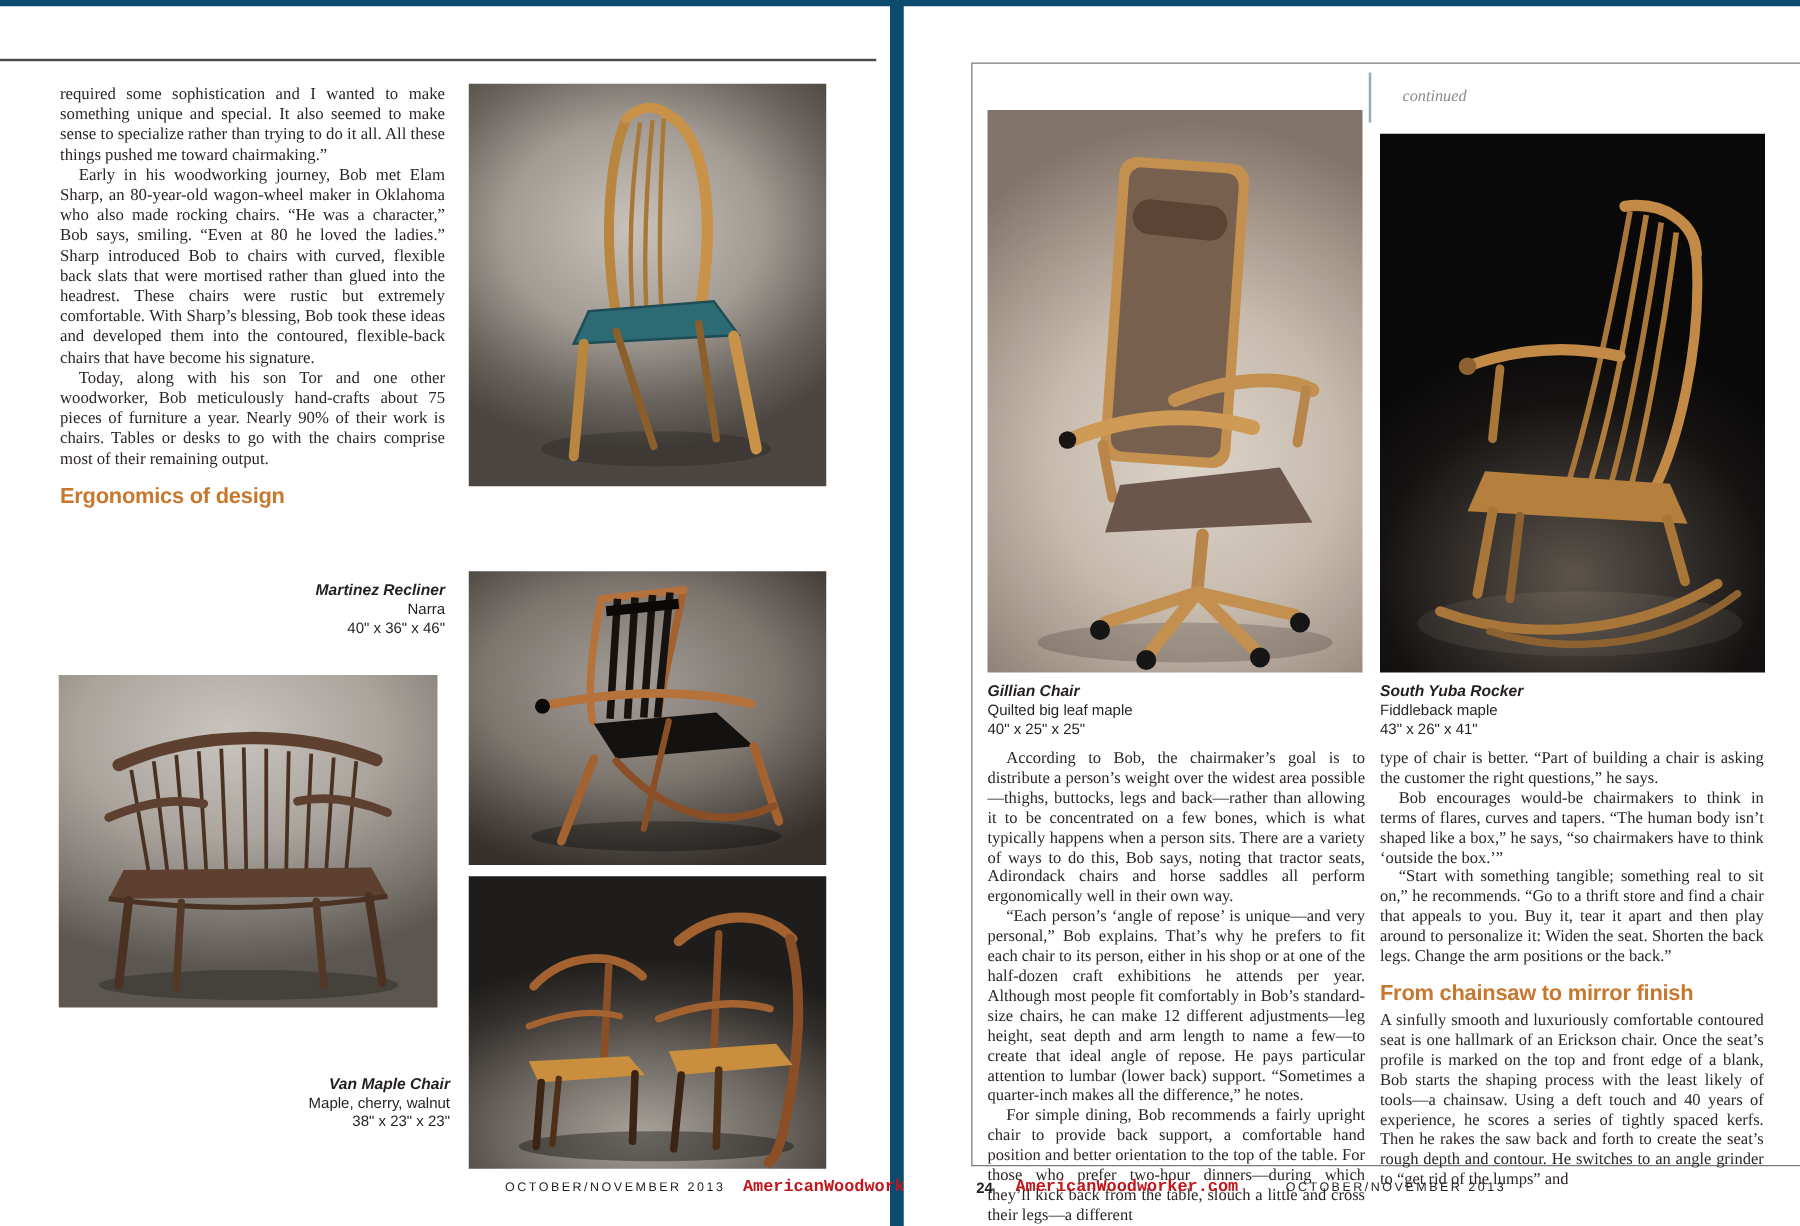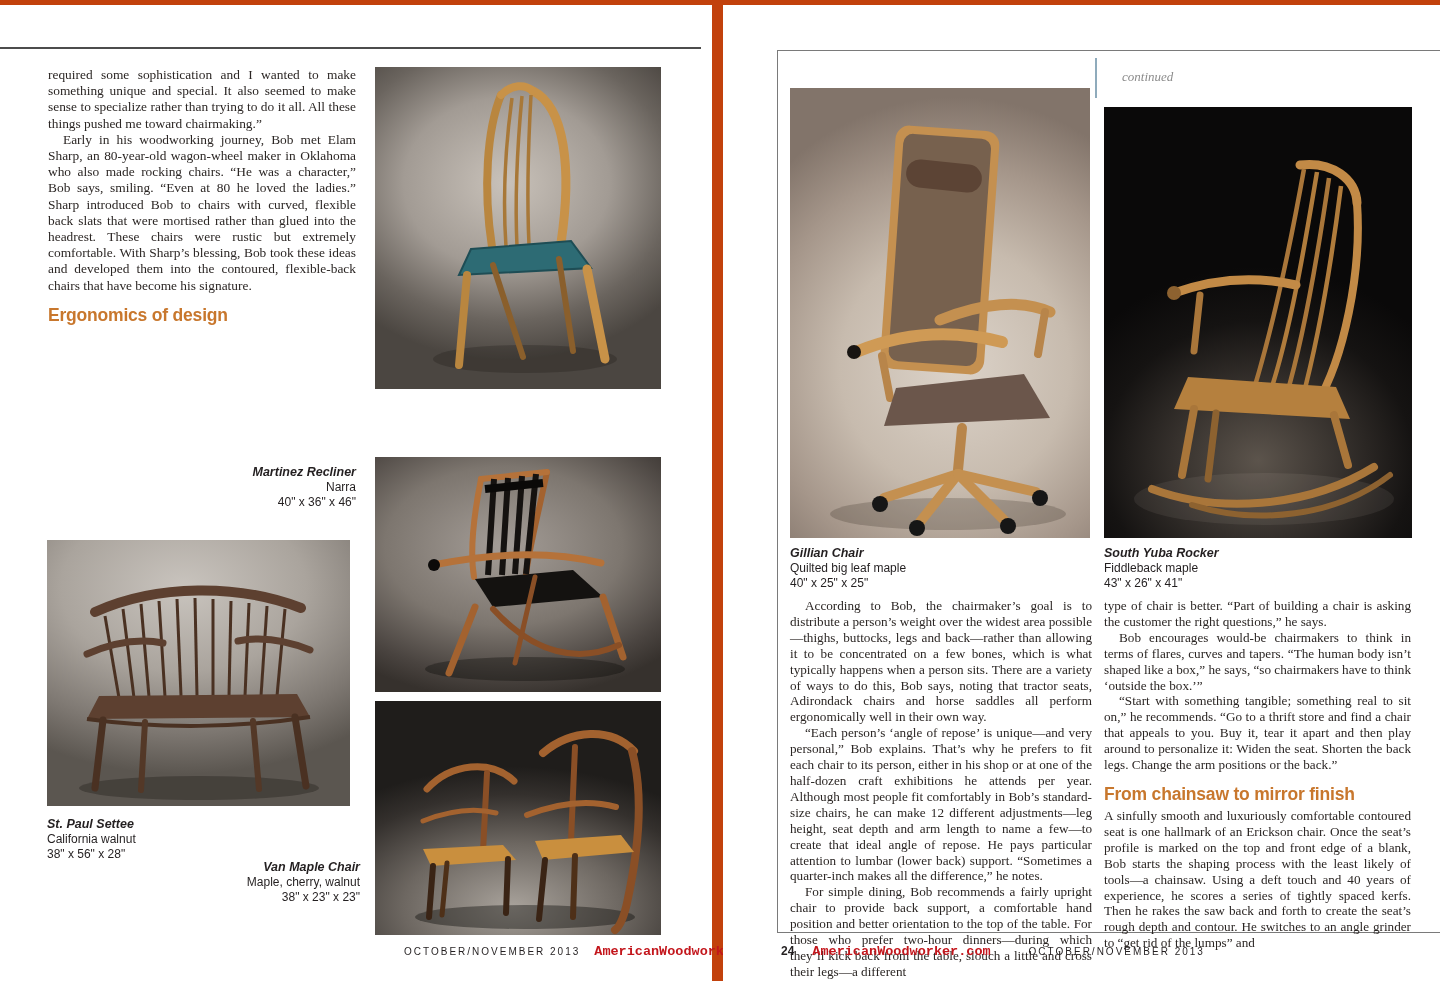--- a/index.html
+++ b/index.html
@@ -1,17 +1,17 @@
 <!DOCTYPE html>
 <html><head>
 <meta charset="utf-8">
 <style>
   html,body{margin:0;padding:0;}
   body{background:#e9eaea;font-family:"Liberation Serif",serif;}
-  .stage{position:relative;width:1440px;height:981px;background:#c2410c;overflow:hidden;}
+  .stage{position:relative;width:1440px;height:981px;background:#0c4a6e;overflow:hidden;}
   .page{position:absolute;top:5px;height:976px;background:#ffffff;}
   .page-left{left:0;width:712px;}
   .page-right{left:723px;width:717px;}
 
   
   .body{margin:0;font-family:"Liberation Serif",serif;font-size:13.4px;line-height:16.2px;
         color:#2b2624;text-align:justify;}
   .indent{text-indent:15px;}
   h2.orange{margin:11px 0 3px 0;font-family:"Liberation Sans",sans-serif;font-weight:bold;
         font-size:17.5px;color:#c8772d;letter-spacing:-0.2px;}
@@ -73,20 +73,21 @@
 <body>
 
 <div class="stage">
 
   <div class="page page-left">
     <div class="rule-top"></div>
 
     <div class="col-left">
       <p class="body">required some sophistication and I wanted to make something unique and special. It also seemed to make sense to specialize rather than trying to do it all. All these things pushed me toward chairmaking.”</p>
       <p class="body indent">Early in his woodworking journey, Bob met Elam Sharp, an 80-year-old wagon-wheel maker in Oklahoma who also made rocking chairs. “He was a character,” Bob says, smiling. “Even at 80 he loved the ladies.” Sharp introduced Bob to chairs with curved, flexible back slats that were mortised rather than glued into the headrest. These chairs were rustic but extremely comfortable. With Sharp’s blessing, Bob took these ideas and developed them into the contoured, flexible-back chairs that have become his signature.</p>
+      <p class="body indent">Today, along with his son Tor and one other woodworker, Bob meticulously hand-crafts about 75 pieces of furniture a year. Nearly 90% of their work is chairs. Tables or desks to go with the chairs comprise most of their remaining output.</p>
       <h2 class="orange">Ergonomics of design</h2>
     </div>
 
     <div class="photo ph-elrod">
       <svg viewBox="0 0 286 322">
         <ellipse cx="150" cy="292" rx="92" ry="14" fill="rgba(30,26,22,0.28)"></ellipse>
         <path d="M126 28 C 112 62 108 122 117 180" stroke="#b9863f" stroke-width="8" fill="none" stroke-linecap="round"></path>
         <path d="M158 24 C 190 40 197 102 186 176" stroke="#c89248" stroke-width="9" fill="none" stroke-linecap="round"></path>
         <path d="M126 28 C 137 17 150 17 158 24" stroke="#c89248" stroke-width="8" fill="none" stroke-linecap="round"></path>
         <path d="M137 31 C 130 82 128 136 131 180" stroke="#a87838" stroke-width="3.5" fill="none"></path>
@@ -165,25 +166,20 @@
         <path d="M40 114 C 70 101 96 99 116 103" stroke="#5d4030" stroke-width="7" fill="none" stroke-linecap="round"></path>
         <path d="M263 110 C 236 99 211 97 191 101" stroke="#5d4030" stroke-width="7" fill="none" stroke-linecap="round"></path>
         <polygon points="52,156 250,154 263,177 40,179" fill="#5d4030"></polygon>
         <path d="M40 179 C 112 189 192 188 263 177" stroke="#4a3122" stroke-width="4" fill="none"></path>
         <path d="M56 180 L 48 248" stroke="#4a3122" stroke-width="7" stroke-linecap="round"></path>
         <path d="M248 177 L 259 246" stroke="#4a3122" stroke-width="7" stroke-linecap="round"></path>
         <path d="M98 182 L 94 250" stroke="#533827" stroke-width="6" stroke-linecap="round"></path>
         <path d="M206 181 L 212 249" stroke="#533827" stroke-width="6" stroke-linecap="round"></path>
       </svg>
     </div>
-    <div class="caption settee-cap">
-      <div class="cap-name">St. Paul Settee</div>
-      <div>California walnut</div>
-      <div>38" x 56" x 28"</div>
-    </div>
 
     <div class="caption right-align vanmuyden-cap">
       <div class="cap-name">Van Maple Chair</div>
       <div>Maple, cherry, walnut</div>
       <div>38" x 23" x 23"</div>
     </div>
 
     <div class="footer footer-left">
       <span class="ft-issue">OCTOBER/NOVEMBER 2013</span><span class="gap"></span>
       <span class="ft-site">AmericanWoodworker.com</span><span class="gap"></span>

